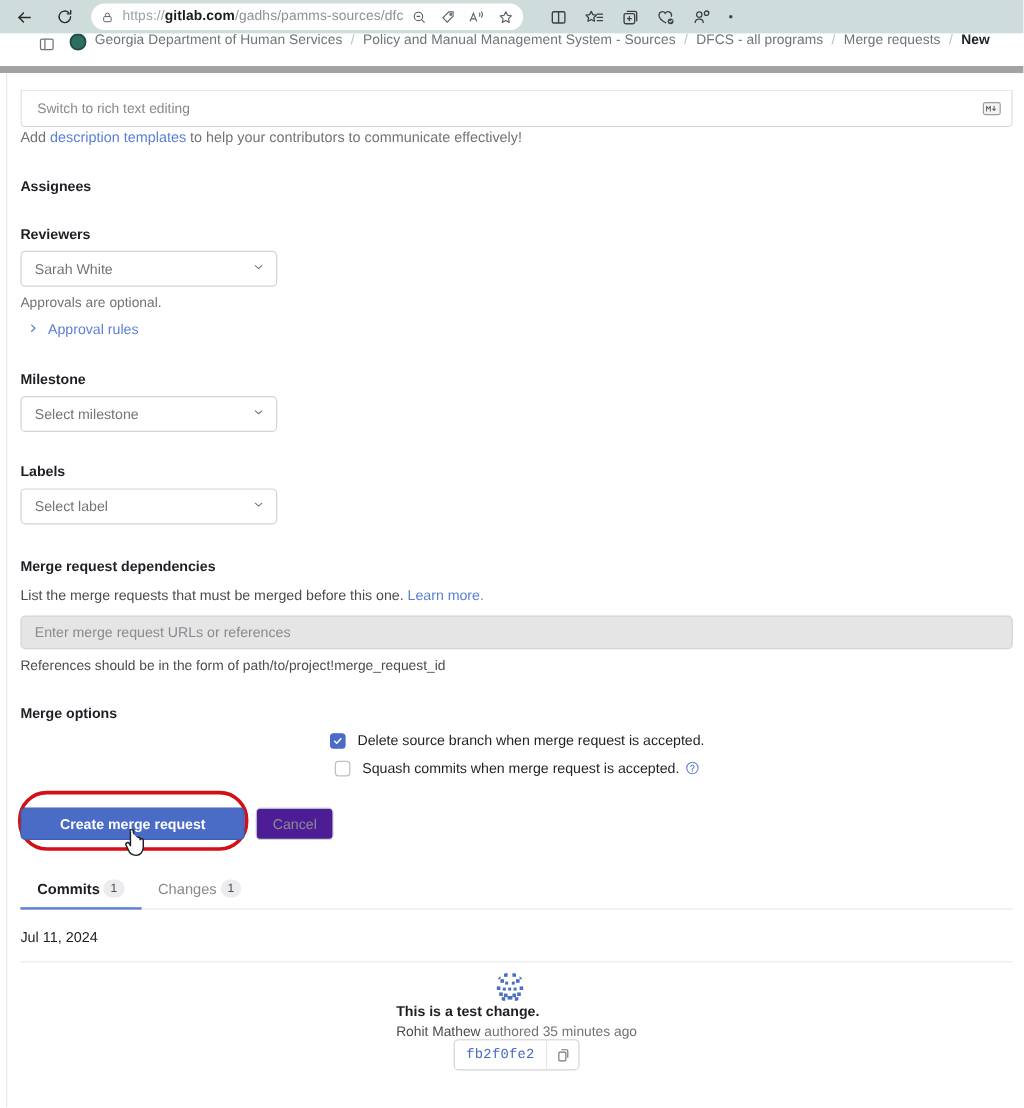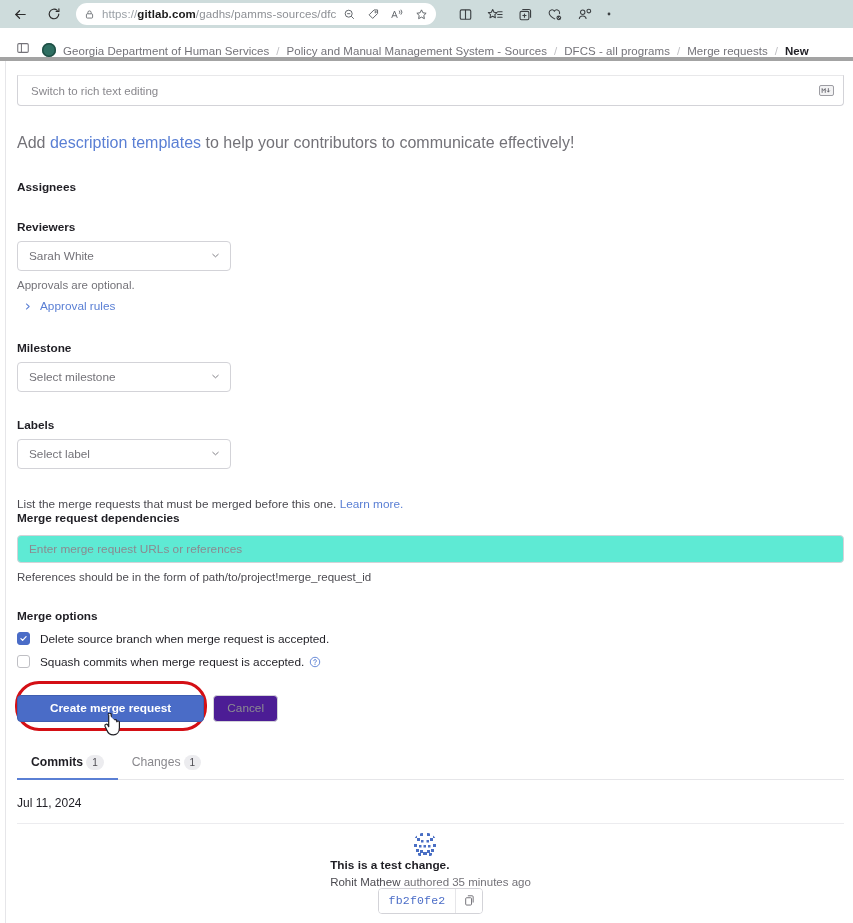--- a/index.html
+++ b/index.html
@@ -48,22 +48,22 @@
   .tb-icon {
     width: 30px; height: 24px;
     display: flex; align-items: center; justify-content: center; cursor: pointer;
   }
   .tb-dots { width: 18px; display:flex; align-items:center; justify-content:center; cursor:pointer; }
 
   
   #breadcrumb-bar {
     position: absolute; top: 28px; left: 0; width: 853px; height: 33px;
     background: #ffffff;
-    border-bottom: 4px solid #a3a3a3;
-    display: flex; align-items: flex-end; padding-left: 14px;
+    border-bottom: 6px solid #a3a3a3;
+    display: flex; align-items: flex-start; padding-left: 30px;
     overflow: hidden;
   }
   #sidebar-toggle { width: 18px; height: 18px; display:flex; align-items:center; justify-content:center; cursor:pointer; margin-right: 10px; }
   #group-avatar {
     width: 14px; height: 14px; border-radius: 50%;
     background: #2f6f62; flex: 0 0 auto; margin-right: 7px;
     box-shadow: inset 0 0 0 1.5px #1f4f45;
   }
   .crumb {
     font-size: 11.5px; color: #737278; white-space: nowrap;
@@ -98,21 +98,21 @@
   #editor-footer .switch-link {
     font-size: 11.5px; color: #89888d; cursor: pointer;
   }
   #md-icon {
     width: 15px; height: 11px; border: 1px solid #9d9da3; border-radius: 2px;
     display: flex; align-items: center; justify-content: center;
     background: #f3f3f4; cursor: pointer;
   }
 
   .help-line {
-    margin-top: 26px; font-size: 16px; color: #737278; line-height: 1.35;
+    margin-top: 0; font-size: 12px; color: #737278; line-height: 1.35;
   }
   .help-line a { color: #5a7fd4; text-decoration: none; cursor: pointer; }
 
   .field-label {
     font-size: 11.8px; font-weight: 700; color: #1f1e24;
     margin-top: 26px; margin-bottom: 7px;
   }
   .select-box {
     width: 214px; height: 30px;
     border: 1px solid #d3d3d8; border-radius: 4px; background: #fff;
@@ -133,28 +133,28 @@
   .approval-rules .lbl { font-size: 11.8px; color: #5a7fd4; }
 
   #deps-section { margin-top: 28px; }
   #deps-title { font-size: 11.8px; font-weight: 700; color: #1f1e24; }
   #deps-desc { margin-top: 10px; font-size: 11.8px; color: #4c4b51; }
   #deps-desc a { color: #5a7fd4; text-decoration: none; cursor: pointer; }
   #deps-input {
     margin-top: 10px; width: 827px; height: 28px;
     border: 1px solid #d3d3d8; border-radius: 4px;
     font-family: "Liberation Sans", sans-serif;
-    font-size: 11.8px; color: #737278; padding: 0 11px; background: #5eead4;
+    font-size: 11.8px; color: #737278; padding: 0 11px; background: #e5e5e5;
     outline: none;
   }
   #deps-input::placeholder { color: #8a8a90; }
   #deps-hint { margin-top: 8px; font-size: 11.5px; color: #4c4b51; }
 
   #merge-options-title { margin-top: 26px; font-size: 11.8px; font-weight: 700; color: #1f1e24; }
-  .cb-row { display: flex; align-items: center; margin-top: 9px; }
+  .cb-row { display: flex; align-items: center; margin-top: 9px; justify-content: center; }
   .cb {
     width: 13px; height: 13px; border-radius: 3px; flex: 0 0 auto;
     margin-right: 10px; cursor: pointer;
     border: 1px solid #bfbfc4; background: #fff;
     display: flex; align-items: center; justify-content: center;
   }
   .cb.checked { background: #4a6cc7; border-color: #4a6cc7; }
   .cb-label { font-size: 11.8px; color: #1f1e24; }
   .q-icon {
     display:inline-flex; align-items:center; justify-content:center;
@@ -411,24 +411,24 @@
     <div class="select-box">
       <span class="val">Select label</span>
       <span>
         <svg width="11" height="11" viewBox="0 0 16 16" fill="none" stroke="#737278" stroke-width="1.3" stroke-linecap="round" stroke-linejoin="round">
             <path d="M4 6.3l4 3.6 4-3.6"></path>
           </svg>
       </span>
     </div>
 
     <div id="deps-section">
+      <div id="deps-title">Merge request dependencies</div>
       <div id="deps-desc">
         <span>List the merge requests that must be merged before this one. </span><a>Learn more.</a>
       </div>
-      <div id="deps-title">Merge request dependencies</div>
       <input id="deps-input" type="text" placeholder="Enter merge request URLs or references" style="">
       <div id="deps-hint">References should be in the form of path/to/project!merge_request_id</div>
     </div>
 
     <div id="merge-options-title">Merge options</div>
 
     <div class="cb-row">
       <span class="cb checked">
         <svg width="9" height="9" viewBox="0 0 16 16" fill="none" stroke="#ffffff" stroke-width="2.2" stroke-linecap="round" stroke-linejoin="round">
             <path d="M3.4 8.3l3 3 6.2-6.6"></path>

